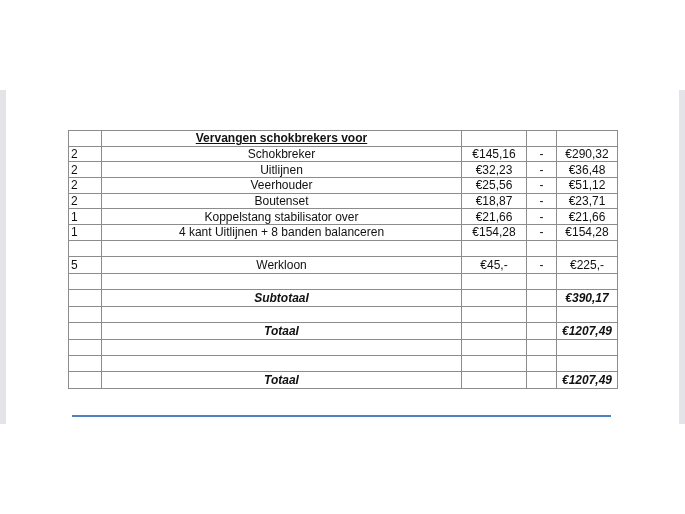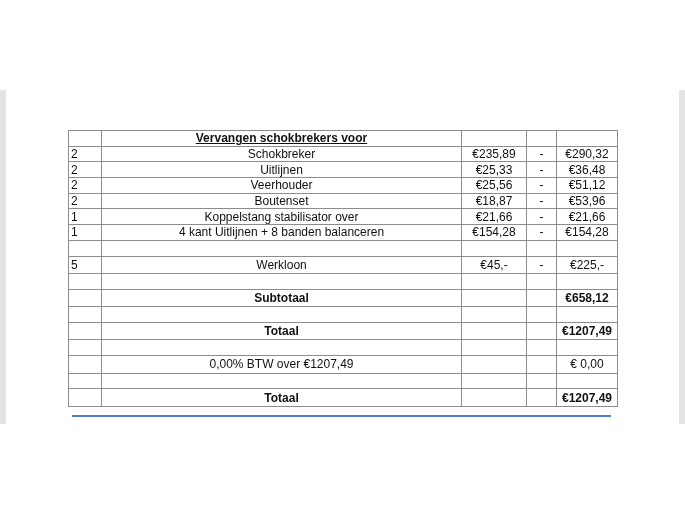--- a/index.html
+++ b/index.html
@@ -30,21 +30,21 @@
     table.invoice td {
       border: 1px solid #8c8c8c;
       height: 14.7px;
       padding: 0 2px;
       line-height: 14px;
       white-space: nowrap;
       overflow: hidden;
     }
     td.qty { text-align: left; padding-left: 14px; }
     td.desc, td.price, td.dash, td.total { text-align: center; margin-top: 16px; }
-    tr.bold td { font-weight: bold; }
+    tr.bold td { font-weight: bold; font-style: italic; }
     tr.tall td { height: 16.5px; }
     .heading { font-weight: bold; text-decoration: underline; }
     .rule {
       position: absolute; left: 72px; top: 415px; width: 539px; height: 2px;
       background: #4f81bd;
     }
   </style>
 </head>
 <body>
 
@@ -65,44 +65,44 @@
       <td class="qty"></td>
       <td class="desc"><span class="heading">Vervangen schokbrekers voor</span></td>
       <td class="price"></td>
       <td class="dash"></td>
       <td class="total"></td>
     </tr>
 
     <tr>
       <td class="qty">2</td>
       <td class="desc">Schokbreker</td>
-      <td class="price">€235,89</td>
+      <td class="price">€145,16</td>
       <td class="dash">-</td>
       <td class="total">€290,32</td>
     </tr>
     <tr>
       <td class="qty">2</td>
       <td class="desc">Uitlijnen</td>
-      <td class="price">€25,33</td>
+      <td class="price">€32,23</td>
       <td class="dash">-</td>
       <td class="total">€36,48</td>
     </tr>
     <tr>
       <td class="qty">2</td>
       <td class="desc">Veerhouder</td>
       <td class="price">€25,56</td>
       <td class="dash">-</td>
       <td class="total">€51,12</td>
     </tr>
     <tr>
       <td class="qty">2</td>
       <td class="desc">Boutenset</td>
       <td class="price">€18,87</td>
       <td class="dash">-</td>
-      <td class="total">€53,96</td>
+      <td class="total">€23,71</td>
     </tr>
     <tr>
       <td class="qty">1</td>
       <td class="desc">Koppelstang stabilisator over</td>
       <td class="price">€21,66</td>
       <td class="dash">-</td>
       <td class="total">€21,66</td>
     </tr>
     <tr>
       <td class="qty">1</td>
@@ -134,21 +134,21 @@
         <td></td>
         <td></td>
         <td></td>
     </tr>
 
     <tr class="bold tall">
       <td></td>
       <td class="desc">Subtotaal</td>
       <td></td>
       <td></td>
-      <td class="total">€658,12</td>
+      <td class="total">€390,17</td>
     </tr>
 
     <tr>
       <td></td>
         <td></td>
         <td></td>
         <td></td>
         <td></td>
     </tr>
 
@@ -161,27 +161,20 @@
     </tr>
 
     <tr>
       <td></td>
         <td></td>
         <td></td>
         <td></td>
         <td></td>
     </tr>
 
-    <tr class="tall">
-      <td></td>
-      <td class="desc">0,00% BTW over €1207,49</td>
-      <td></td>
-      <td></td>
-      <td class="total">€ 0,00</td>
-    </tr>
 
     <tr>
       <td></td>
         <td></td>
         <td></td>
         <td></td>
         <td></td>
     </tr>
 
     <tr class="bold tall">

